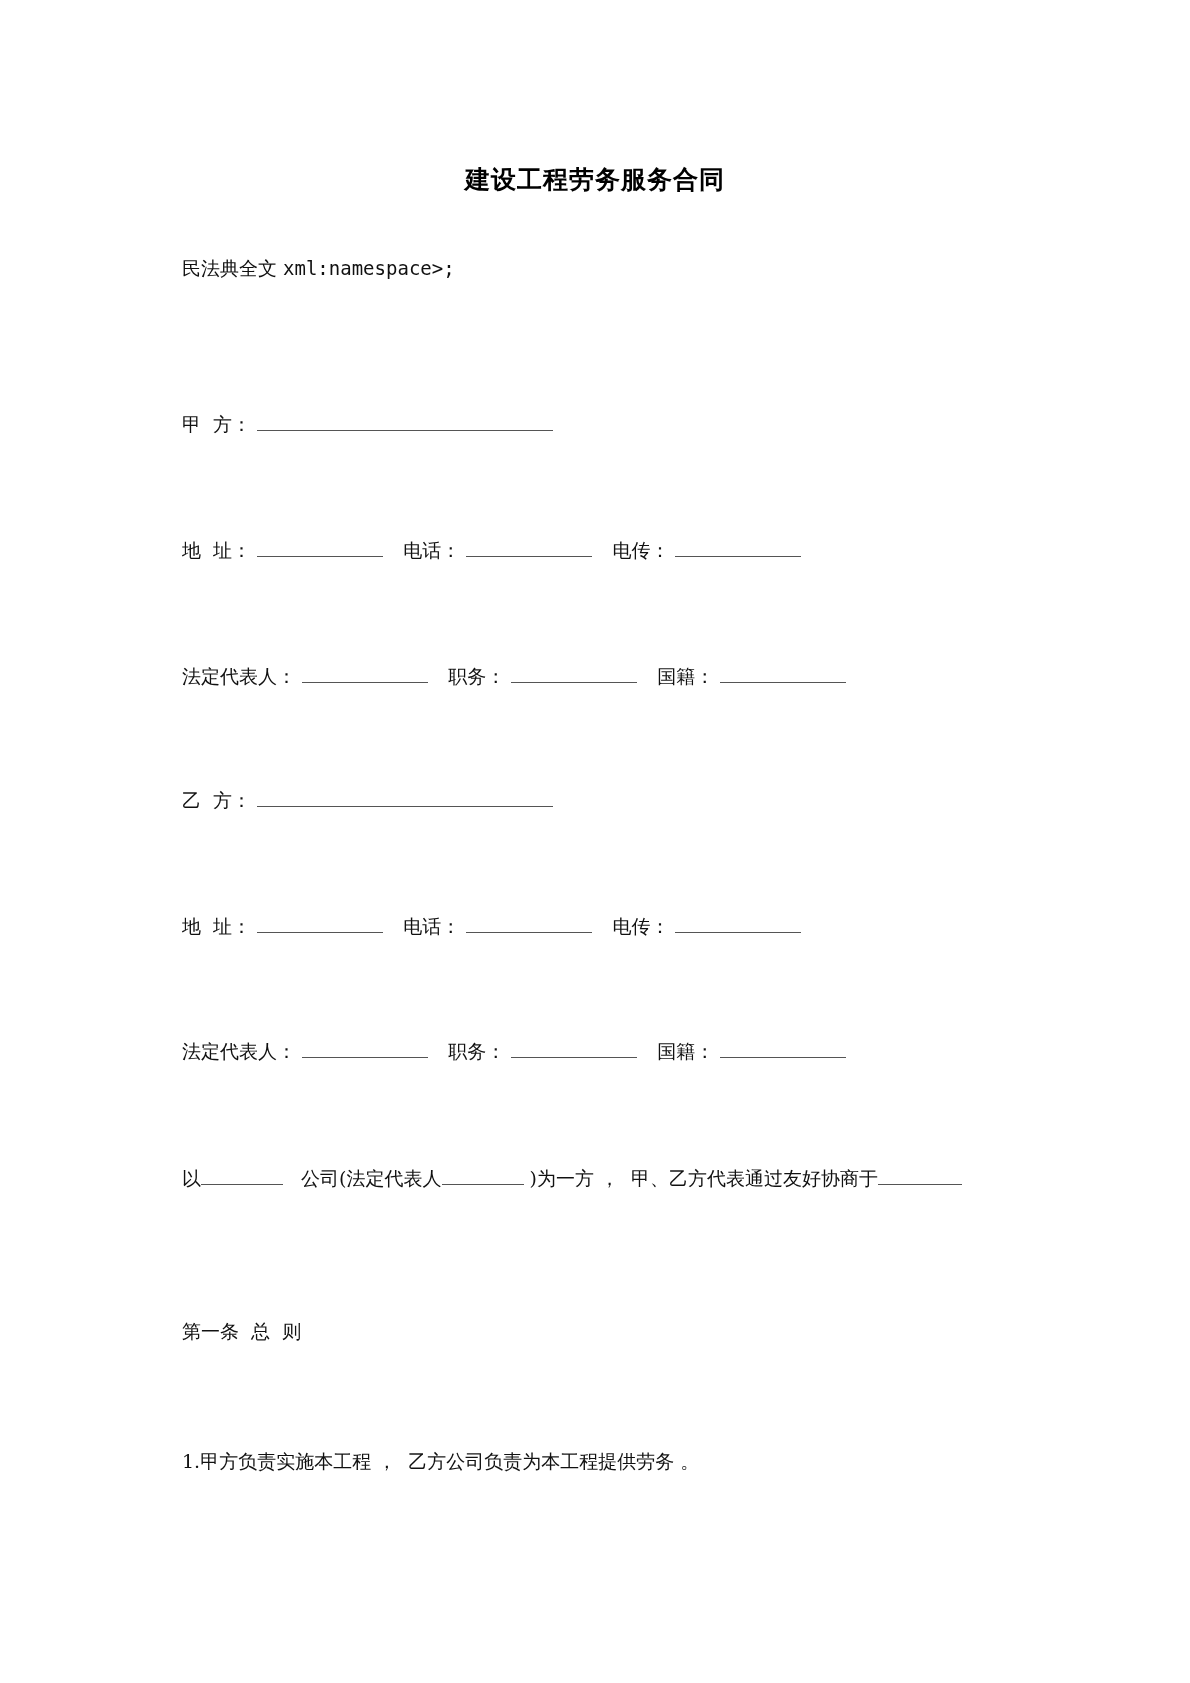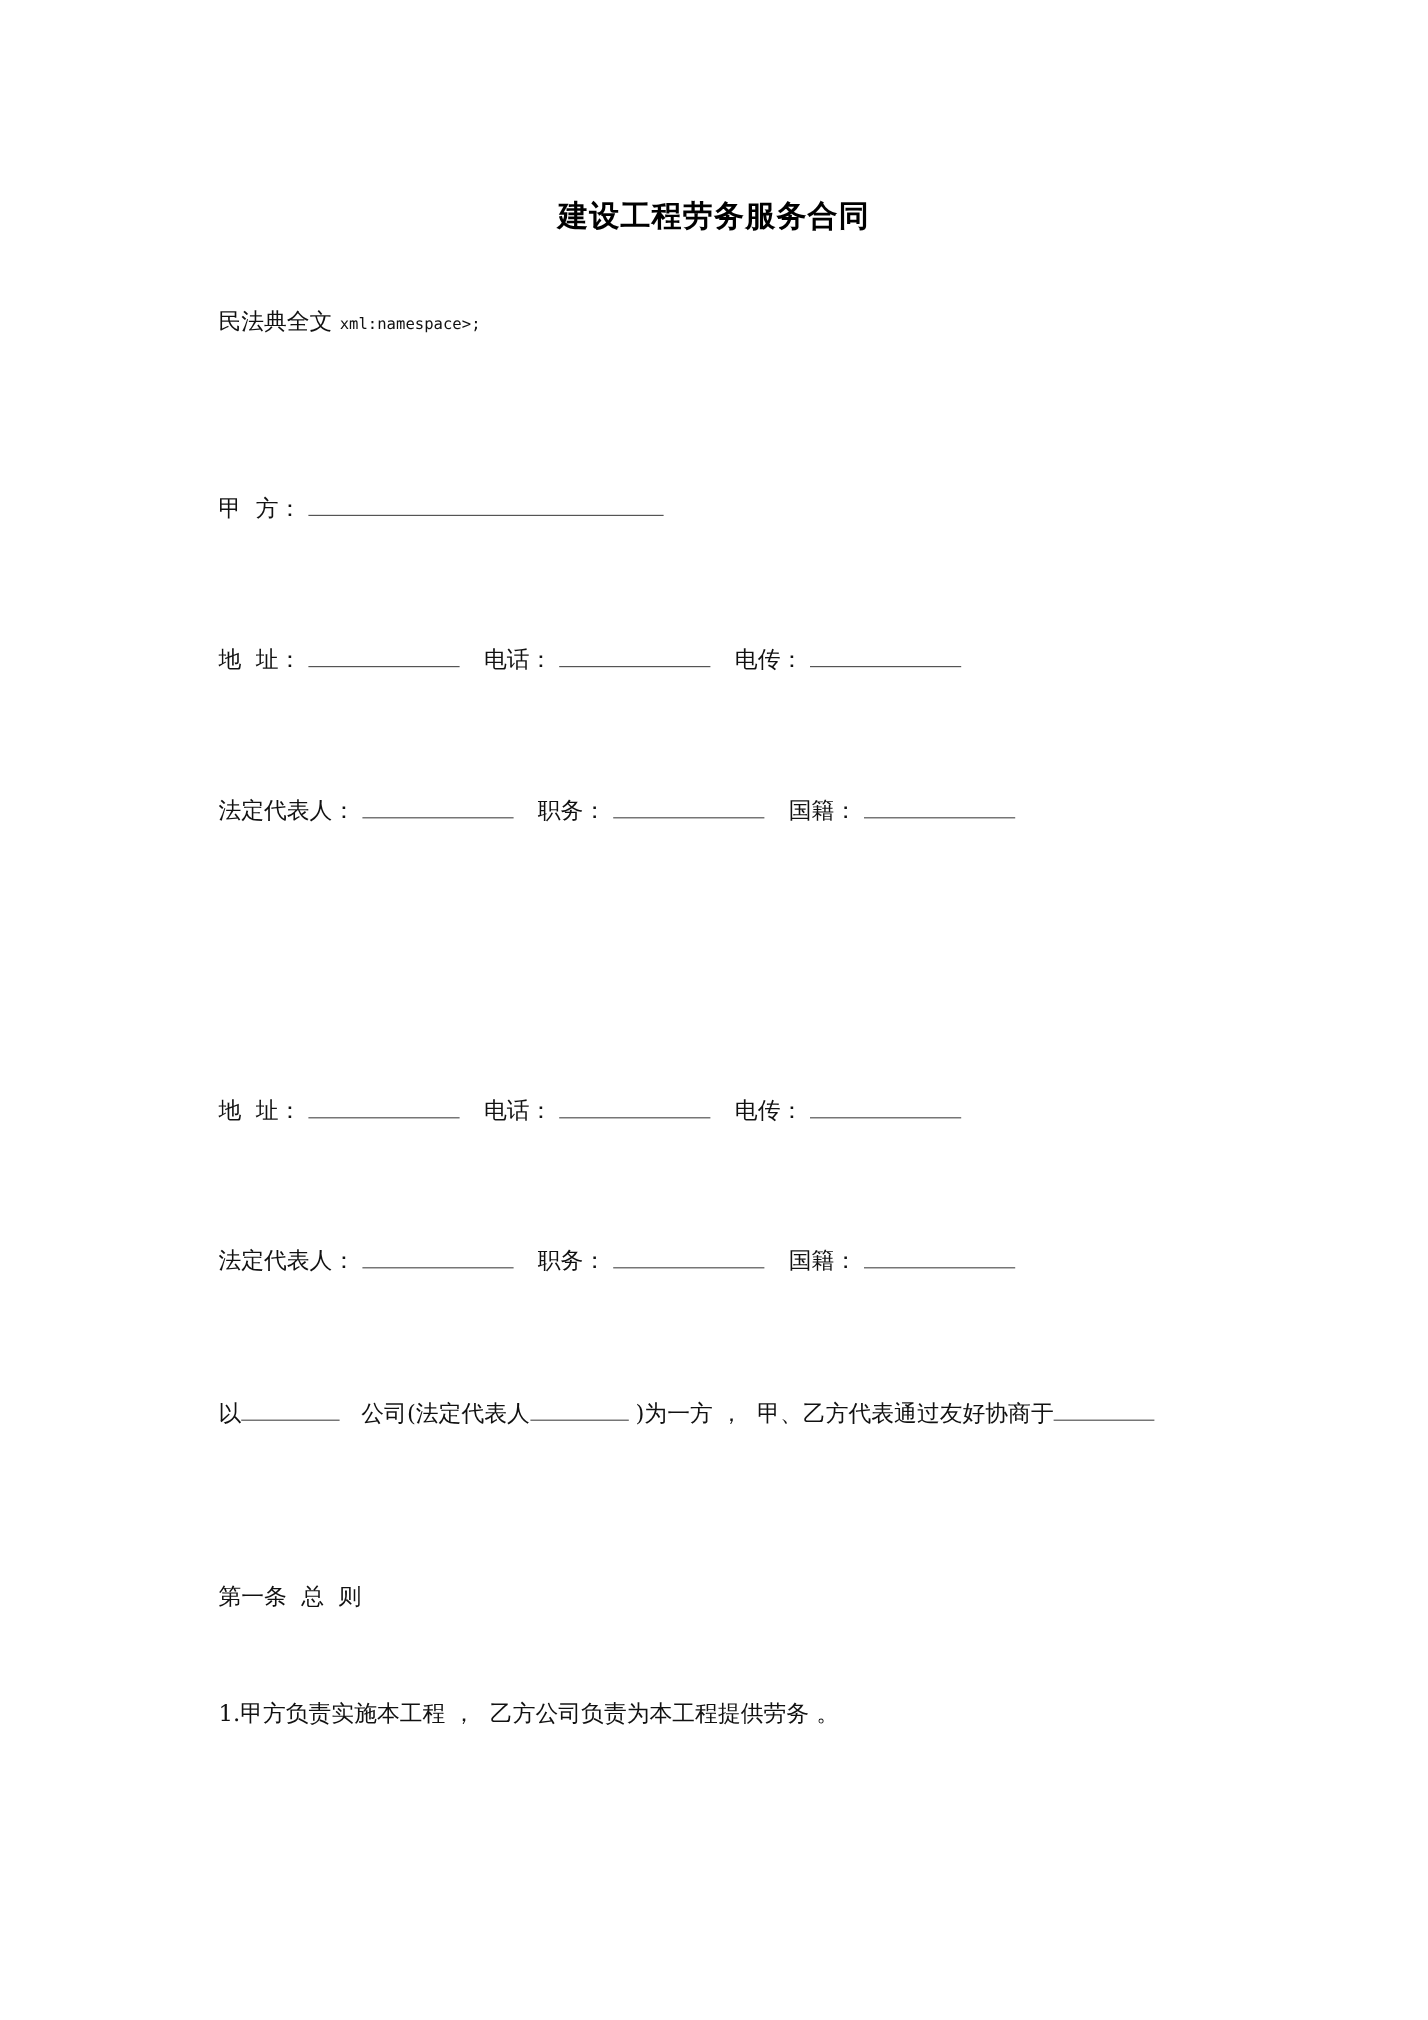--- a/index.html
+++ b/index.html
@@ -40,21 +40,21 @@
       line-height: 28px;
     }
     .blank {
       display: inline-block;
       border-bottom: 1px solid #555;
       height: 18px;
       vertical-align: baseline;
     }
     .mono {
       font-family: "DejaVu Sans Mono", "Liberation Mono", monospace;
-      font-size: 13px;
+      font-size: 19px;
     }
     .gap { display: inline-block; }
   </style>
 </head>
 <body>
 
 <div class="page">
 
   <div class="title">建设工程劳务服务合同</div>
 
@@ -83,20 +83,24 @@
     <span>法定代表人：</span>
     <span class="blank" style="width:126px;"></span>
     <span class="gap" style="width:8px;"></span>
     <span>职务：</span>
     <span class="blank" style="width:126px;"></span>
     <span class="gap" style="width:8px;"></span>
     <span>国籍：</span>
     <span class="blank" style="width:126px;"></span>
   </div>
 
+  <div class="line" style="top:786px;">
+    <span style="white-space:pre;">乙  方：</span>
+    <span class="blank" style="width:296px;"></span>
+  </div>
 
   <div class="line" style="top:912px;">
     <span style="white-space:pre;">地  址：</span>
     <span class="blank" style="width:126px;"></span>
     <span class="gap" style="width:8px;"></span>
     <span>电话：</span>
     <span class="blank" style="width:126px;"></span>
     <span class="gap" style="width:8px;"></span>
     <span>电传：</span>
     <span class="blank" style="width:126px;"></span>
@@ -118,17 +122,17 @@
     <span class="gap" style="width:6px;"></span>
     <span>公司(法定代表人</span><span class="blank" style="width:82px;"></span>
     <span style="white-space:pre;">)为一方 ，  甲、乙方代表通过友好协商于</span><span class="blank" style="width:84px;"></span>
   </div>
 
 
   <div class="line" style="top:1317px;">
     <span style="white-space:pre;">第一条  总  则</span>
   </div>
 
-  <div class="line" style="top:1414px;">
+  <div class="line" style="top:1447px;">
     <span style="white-space:pre;">1.甲方负责实施本工程 ，  乙方公司负责为本工程提供劳务 。</span>
   </div>
 
 </div>
 
 </body></html>

